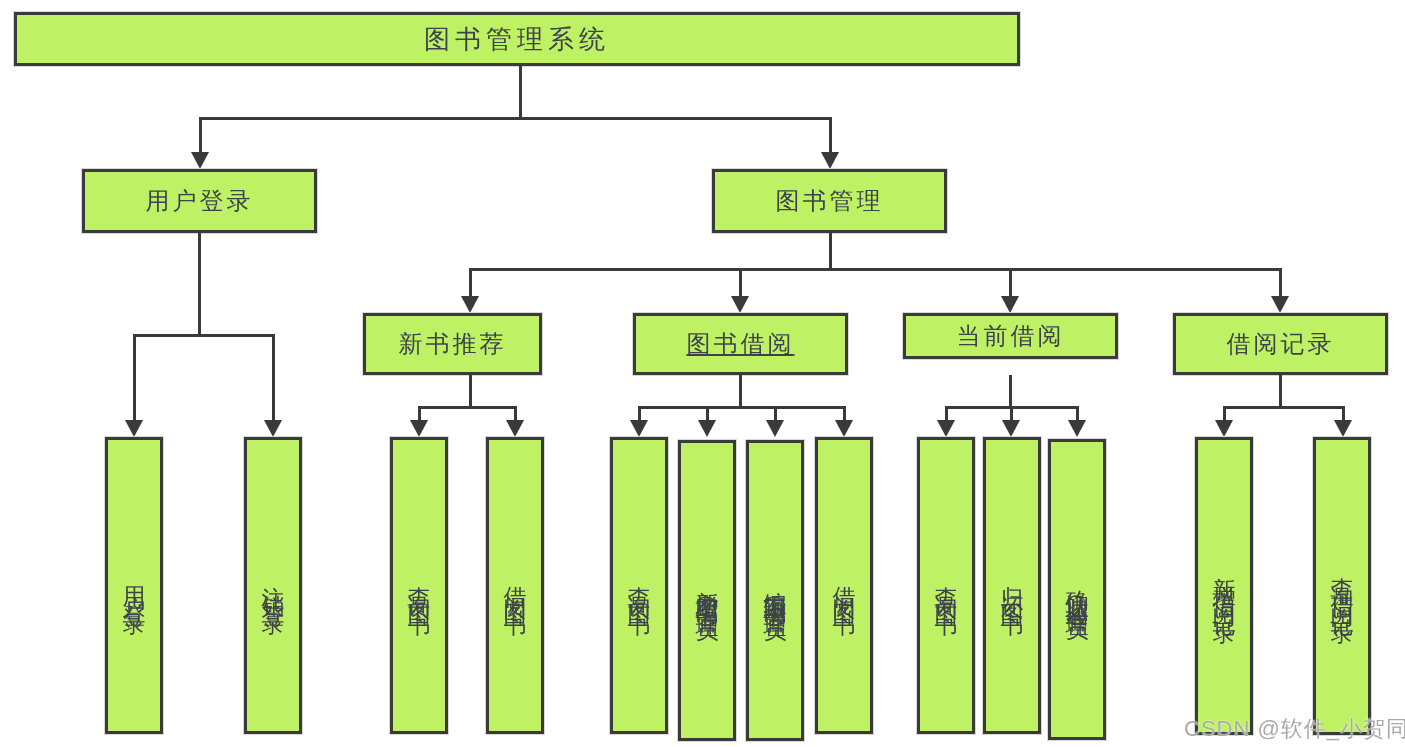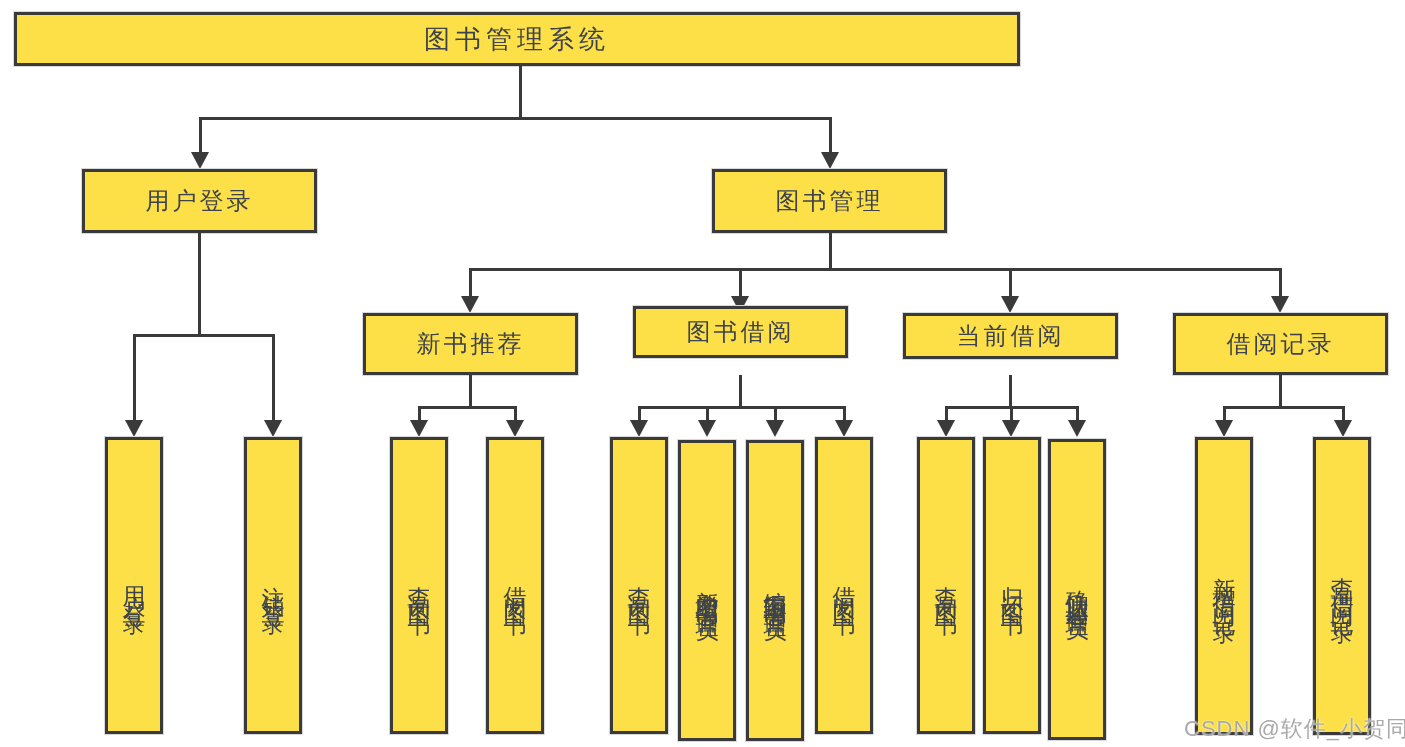--- a/index.html
+++ b/index.html
@@ -19,21 +19,21 @@
   
   .vl{position:absolute;width:3px;background:var(--line);}
   .hl{position:absolute;height:3px;background:var(--line);}
   .ah{position:absolute;width:0;height:0;
       border-left:9px solid transparent;
       border-right:9px solid transparent;
       border-top:17px solid var(--line);}
   
   .node{
     position:absolute;box-sizing:border-box;
-    background:#fde047;border:3px solid var(--line);
+    background:#bef264;border:3px solid var(--line);
     box-shadow:0 0 0 1px #d9d9d9;
     display:flex;align-items:center;justify-content:center;
     color:var(--text);
   }
   .root-node{font-size:26px;letter-spacing:5px;}
   .h-node{font-size:24px;letter-spacing:3px;}
   .leaf{
     writing-mode:vertical-lr;
     font-size:23px;letter-spacing:9px;
     line-height:1;
@@ -75,22 +75,22 @@
   <div class="hl" style="left:469px;top:268px;width:812px;"></div>
   <div class="vl" style="left:469px;top:268px;height:30px;"></div>
   <div class="vl" style="left:739px;top:268px;height:30px;"></div>
   <div class="vl" style="left:1009px;top:268px;height:30px;"></div>
   <div class="vl" style="left:1279px;top:268px;height:30px;"></div>
   <div class="ah" style="left:461px;top:296px;"></div>
   <div class="ah" style="left:731px;top:296px;"></div>
   <div class="ah" style="left:1001px;top:296px;"></div>
   <div class="ah" style="left:1271px;top:296px;"></div>
 
-  <div class="node h-node" style="left:363px;top:313px;width:215px;height:62px;">新书推荐</div>
-  <div class="node h-node" style="left:633px;top:306px;width:215px;height:52px;">图书借阅</div>
+  <div class="node h-node" style="left:363px;top:313px;width:179px;height:62px;">新书推荐</div>
+  <div class="node h-node" style="left:633px;top:313px;width:215px;height:62px;text-decoration:underline;">图书借阅</div>
   <div class="node h-node" style="left:903px;top:313px;width:215px;height:46px;">当前借阅</div>
   <div class="node h-node" style="left:1173px;top:313px;width:215px;height:62px;">借阅记录</div>
 
   <div class="vl" style="left:469px;top:375px;height:34px;"></div>
   <div class="hl" style="left:418px;top:406px;width:99px;"></div>
   <div class="vl" style="left:418px;top:406px;height:18px;"></div>
   <div class="vl" style="left:514px;top:406px;height:18px;"></div>
   <div class="ah" style="left:410px;top:420px;"></div>
   <div class="ah" style="left:506px;top:420px;"></div>
 

